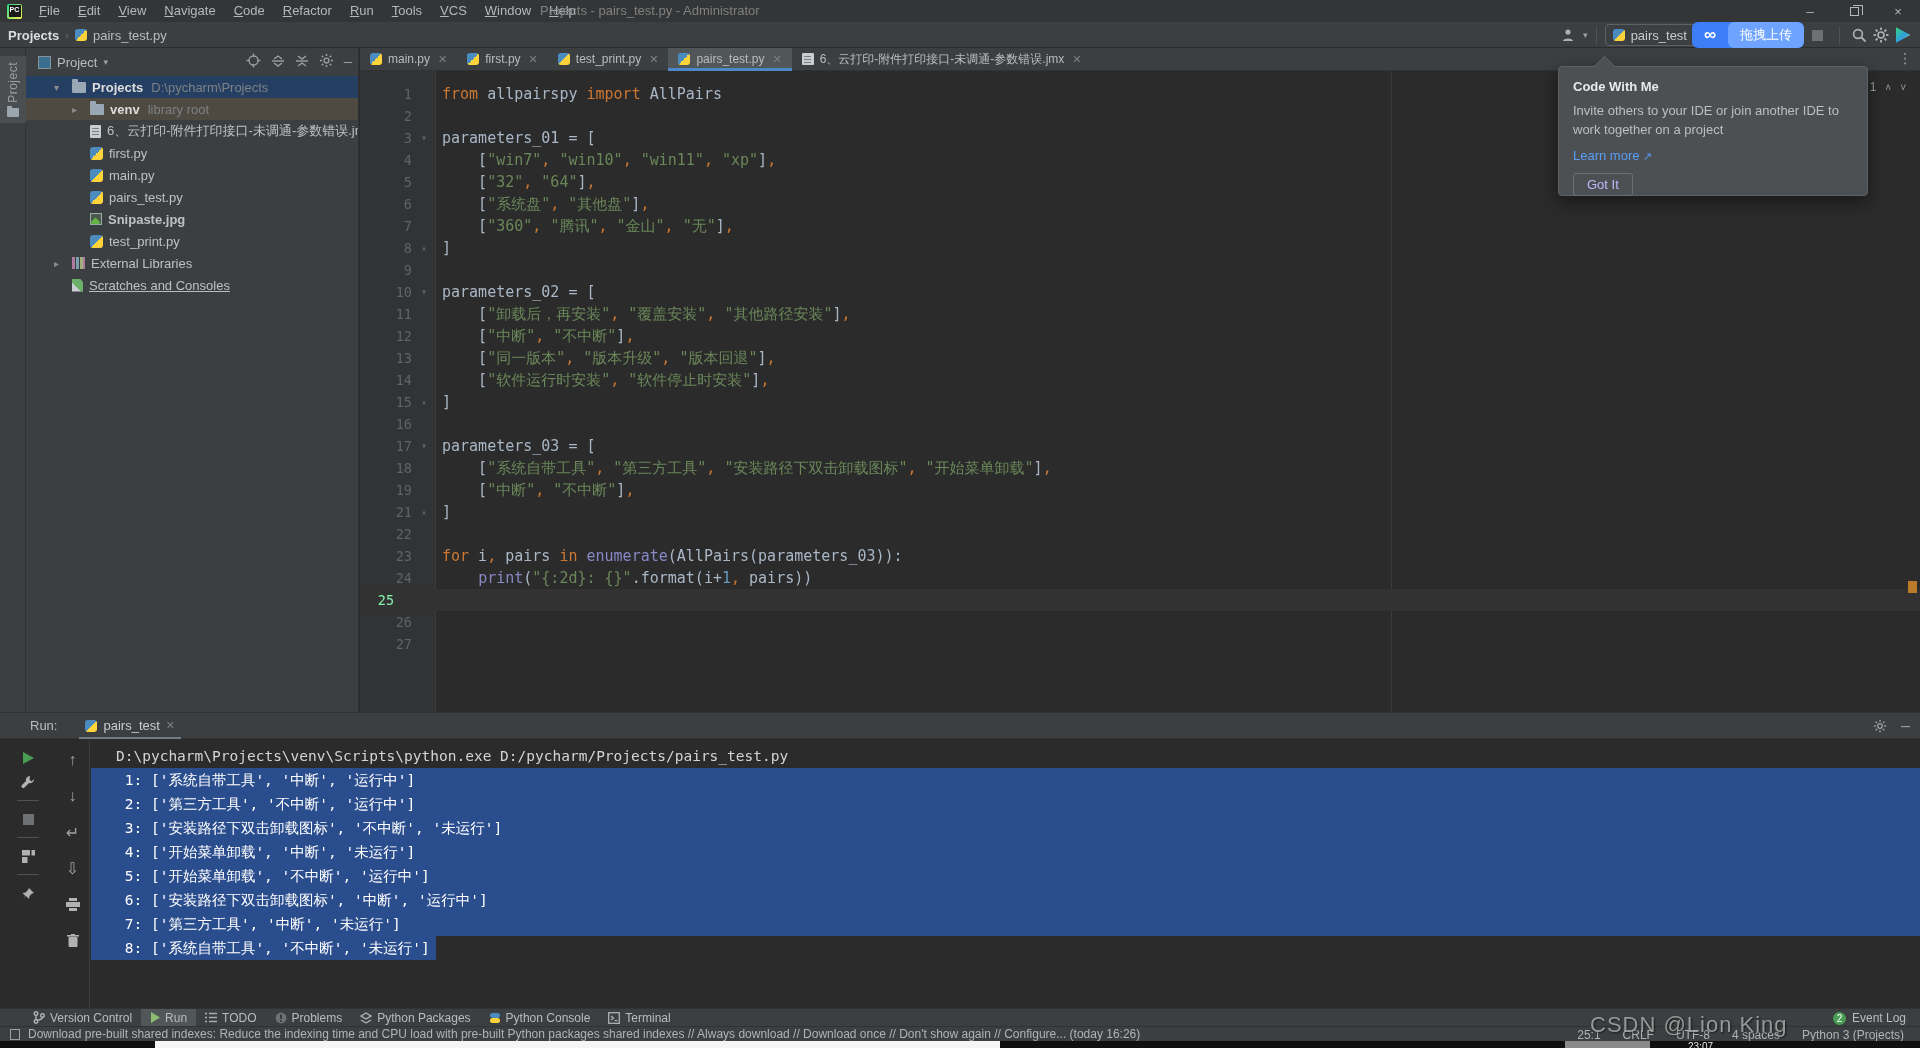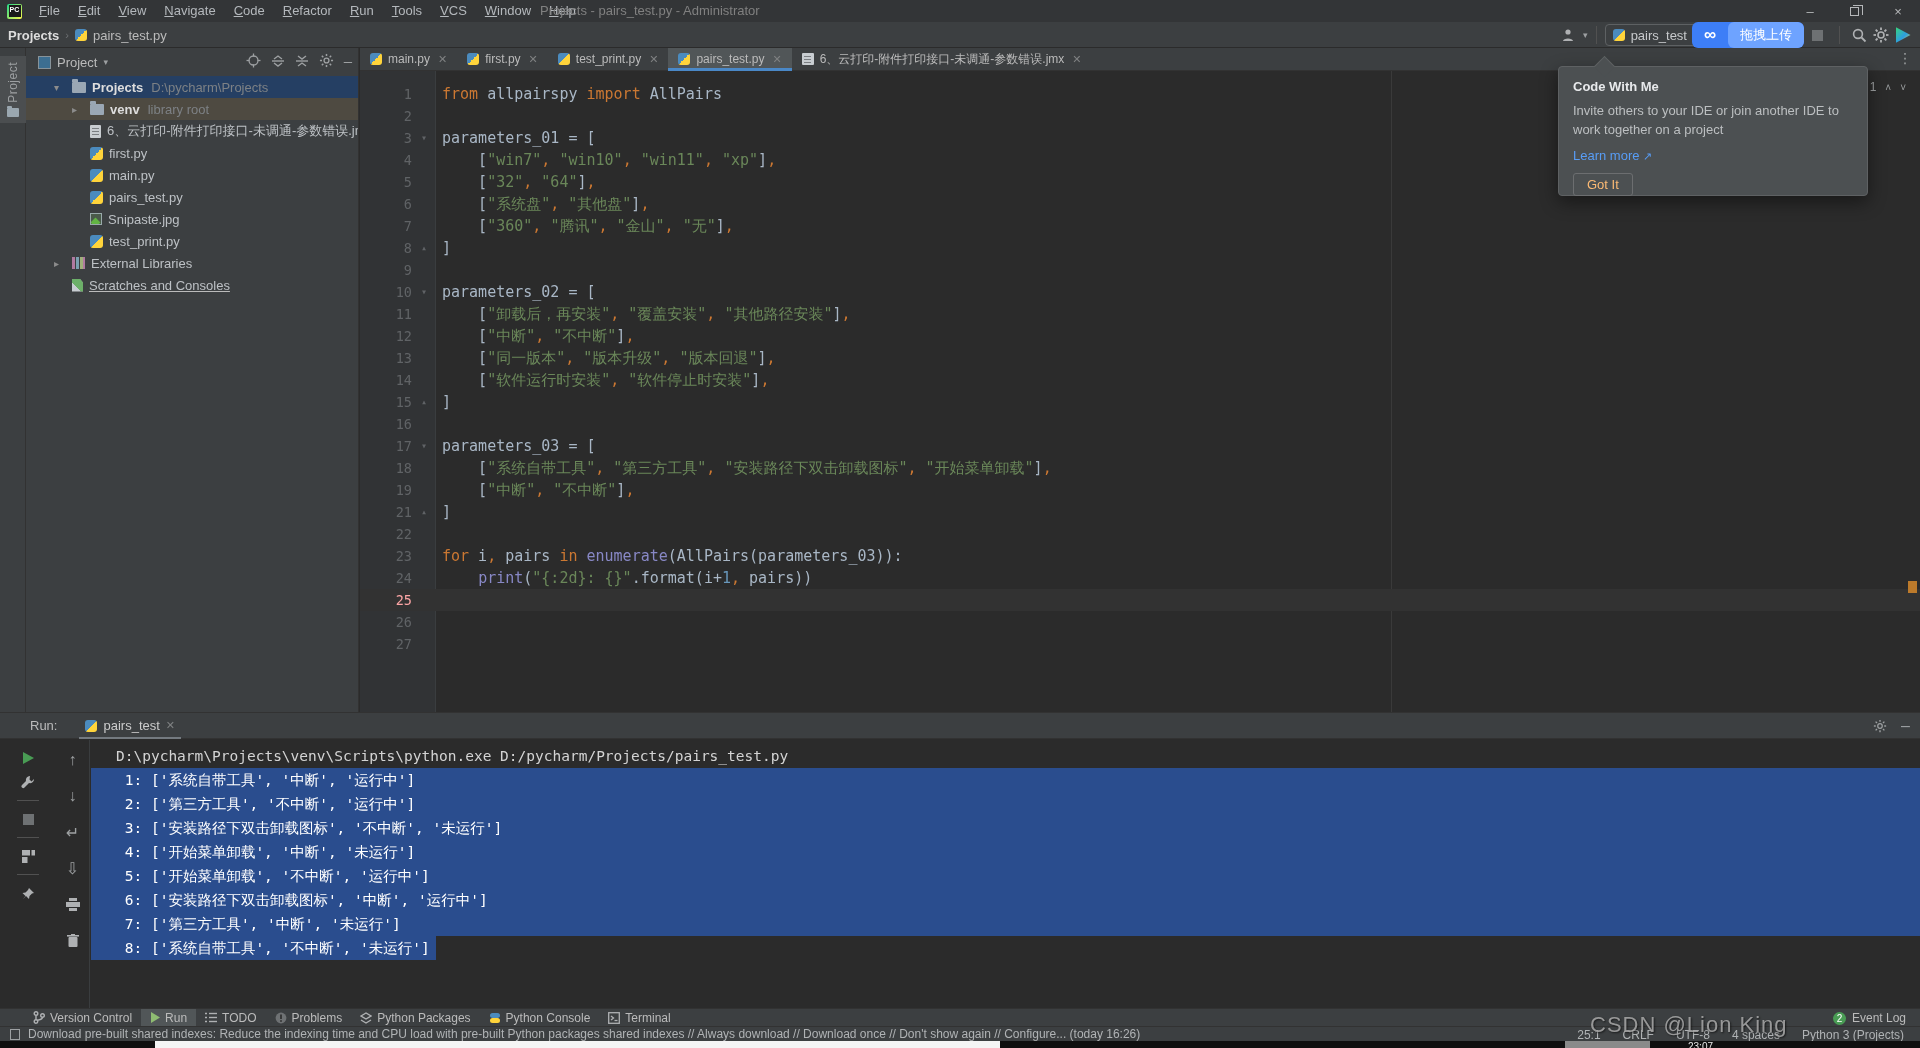--- a/index.html
+++ b/index.html
@@ -101,42 +101,42 @@
   #etabs-more { position:absolute; right:8px; top:2px; color:#9da0a2; font-size:14px; }
   #code-area { position:absolute; left:0; top:23px; width:100%; height:641px; overflow:hidden;
                font-family:"DejaVu Sans Mono", monospace; font-size:15px; }
   #gutter-bg { position:absolute; left:0; top:0; width:76px; height:100%; background:#313335;
                border-right:1px solid #3a3d3f; }
   #margin-line { position:absolute; left:1031px; top:0; width:1px; height:100%; background:#3a3a3a; }
   #code-lines { position:absolute; left:0; top:12px; width:100%; }
   .cl { height:22px; line-height:22px; display:flex; white-space:pre; position:relative; }
   .cl.cur { background:#323232; }
   .gnum { width:52px; text-align:right; color:#606366; font-size:13.5px; flex:none; }
-  .cl.cur .gnum { color:#fca5a5; }
+  .cl.cur .gnum { color:#86efac;text-align:center; }
   .gfold { width:24px; text-align:center; color:#606366; font-size:10px; flex:none; }
   .ctext { padding-left:6px; }
   .tk-kw { color:#cc7832; } .tk-pl { color:#a9b7c6; } .tk-str { color:#6a8759; }
   .tk-com { color:#cc7832; } .tk-fn { color:#8888c6; } .tk-num { color:#6897bb; } .tk-op { color:#a9b7c6; }
   #inspect-widget { position:absolute; right:14px; top:32px; color:#9da0a2; font-size:12px;
                     display:flex; gap:9px; align-items:center; }
   #scroll-mark { position:absolute; right:3px; top:510px; width:9px; height:12px; background:#bc7a2b; }
 
   
   #cwm-popup { position:absolute; left:1558px; top:66px; width:310px; height:130px; background:#4c5052;
                border:1px solid #5e6163; border-radius:4px; box-shadow:0 6px 18px rgba(0,0,0,.45);
                z-index:20; font-size:13px; padding:12px 14px; color:#c5c8ca; }
   #cwm-popup::before { content:""; position:absolute; left:38px; top:-8px; width:14px; height:14px;
                background:#4c5052; border-left:1px solid #5e6163; border-top:1px solid #5e6163;
                transform:rotate(45deg); }
   #cwm-title { font-weight:bold; color:#e8eaec; margin-bottom:8px; }
   #cwm-body { line-height:1.45; color:#bcbfc1; }
   #cwm-link { color:#589df6; margin-top:8px; display:inline-block; }
   #cwm-link .ext { font-size:11px; }
   #cwm-btn { display:inline-block; margin-top:10px; border:1px solid #6c6e70; border-radius:3px;
-             padding:3px 13px; color:#fdba74; background:transparent; font-size:13px; }
+             padding:3px 13px; color:#c4b5fd; background:transparent; font-size:13px; }
 
   
   #run-panel { position:absolute; left:0; top:712px; width:1920px; height:296px; background:#2b2b2b;
                border-top:1px solid #323232; }
   #run-header { position:absolute; left:0; top:0; width:100%; height:26px; background:#3c3f41;
                 border-bottom:1px solid #323232; display:flex; align-items:center; font-size:13px; }
   #run-label { margin-left:30px; color:#bbbbbb; }
   #run-tab { display:flex; align-items:center; gap:6px; margin-left:22px; height:26px; padding:0 6px;
              position:relative; color:#cccccc; }
   #run-tab::after { content:""; position:absolute; left:0; bottom:0; width:100%; height:2px; background:#747a80; }
@@ -344,21 +344,21 @@
           <span class="label">first.py</span>
         </div>
         <div class="tree-row" style="padding-left: 64px;">
           <span class="ticon-tree icon-py"></span>
           <span class="label">main.py</span>
         </div>
         <div class="tree-row" style="padding-left: 64px;">
           <span class="ticon-tree icon-py"></span>
           <span class="label">pairs_test.py</span>
         </div>
-        <div class="tree-row" style="padding-left: 64px;">
+        <div class="tree-row" style="padding-left: 64px; font-weight: bold;">
           <span class="ticon-tree icon-img"></span>
           <span class="label">Snipaste.jpg</span>
         </div>
         <div class="tree-row" style="padding-left: 64px;">
           <span class="ticon-tree icon-py"></span>
           <span class="label">test_print.py</span>
         </div>
         <div class="tree-row" style="padding-left: 28px;">
           <span class="arrow">▸</span>
           <span class="ticon-tree icon-lib"></span>

